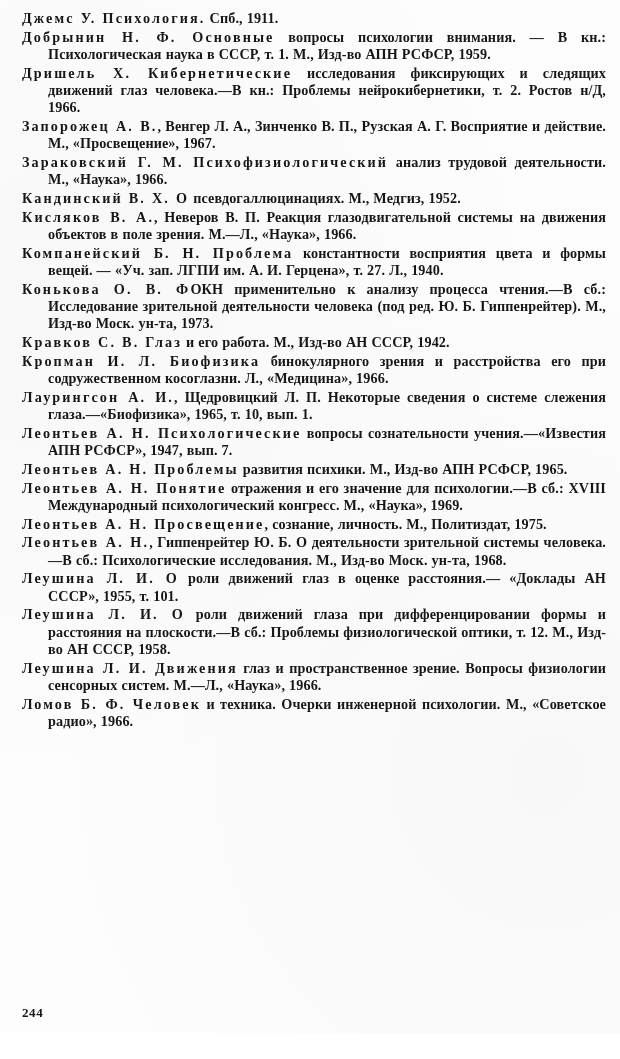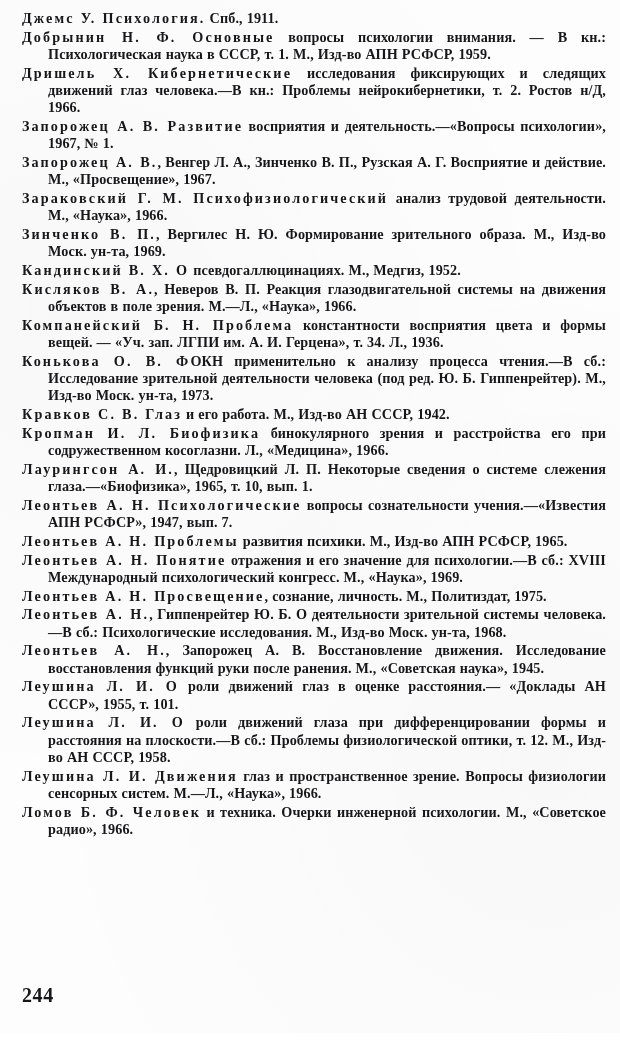--- a/index.html
+++ b/index.html
@@ -41,56 +41,53 @@
     font-weight: 700;
     letter-spacing: 0.1px;
     word-spacing: 0.4px;
   }
   .ref .cont {
     font-weight: 700;
   }
   .pageno {
     position: absolute;
     left: 22px;
-    bottom: 26px;
-    font-size: 20px;
+    bottom: 12px;
+    font-size: 13px;
     font-weight: 700;
     letter-spacing: 0.6px;
   }
   
   .sp {
     letter-spacing: 2.1px;
   }
 </style>
 </head>
 <body>
 
 <div class="page">
 
   <div class="refs">
     <p class="ref"><span class="sp">Джемс У. Психология.</span><span class="cont"> Спб., 1911.</span></p>
     <p class="ref"><span class="sp">Добрынин Н. Ф. Основные</span><span class="cont"> вопросы психологии внимания. — В кн.: Психологическая наука в СССР, т. 1. М., Изд-во АПН РСФСР, 1959.</span></p>
     <p class="ref"><span class="sp">Дришель X. Кибернетические</span><span class="cont"> исследования фиксирующих и следящих движений глаз человека.—В кн.: Проблемы нейрокибернетики, т. 2. Ростов н/Д, 1966.</span></p>
-    <p class="ref"><span class="sp">Запорожец А. В. Развитие</span><span class="cont"> восприятия и деятельность.—«Вопросы психологии», 1967, № 1.</span></p>
     <p class="ref"><span class="sp">Запорожец А. В.</span><span class="cont">, Венгер Л. А., Зинченко В. П., Рузская А. Г. Восприятие и действие. М., «Просвещение», 1967.</span></p>
     <p class="ref"><span class="sp">Зараковский Г. М. Психофизиологический</span><span class="cont"> анализ трудовой деятельности. М., «Наука», 1966.</span></p>
-    <p class="ref"><span class="sp">Зинченко В. П.</span><span class="cont">, Вергилес Н. Ю. Формирование зрительного образа. М., Изд-во Моск. ун-та, 1969.</span></p>
     <p class="ref"><span class="sp">Кандинский В. X. О</span><span class="cont"> псевдогаллюцинациях. М., Медгиз, 1952.</span></p>
     <p class="ref"><span class="sp">Кисляков В. А.</span><span class="cont">, Неверов В. П. Реакция глазодвигательной системы на движения объектов в поле зрения. М.—Л., «Наука», 1966.</span></p>
-    <p class="ref"><span class="sp">Компанейский Б. Н. Проблема</span><span class="cont"> константности восприятия цвета и формы вещей. — «Уч. зап. ЛГПИ им. А. И. Герцена», т. 34. Л., 1936.</span></p>
+    <p class="ref"><span class="sp">Компанейский Б. Н. Проблема</span><span class="cont"> константности восприятия цвета и формы вещей. — «Уч. зап. ЛГПИ им. А. И. Герцена», т. 27. Л., 1940.</span></p>
     <p class="ref"><span class="sp">Конькова О. В. Ф</span><span class="cont">ОКН применительно к анализу процесса чтения.—В сб.: Исследование зрительной деятельности человека (под ред. Ю. Б. Гиппенрейтер). М., Изд-во Моск. ун-та, 1973.</span></p>
     <p class="ref"><span class="sp">Кравков С. В. Глаз</span><span class="cont"> и его работа. М., Изд-во АН СССР, 1942.</span></p>
     <p class="ref"><span class="sp">Кропман И. Л. Биофизика</span><span class="cont"> бинокулярного зрения и расстройства его при содружественном косоглазни. Л., «Медицина», 1966.</span></p>
     <p class="ref"><span class="sp">Лаурингсон А. И.</span><span class="cont">, Щедровицкий Л. П. Некоторые сведения о системе слежения глаза.—«Биофизика», 1965, т. 10, вып. 1.</span></p>
     <p class="ref"><span class="sp">Леонтьев А. Н. Психологические</span><span class="cont"> вопросы сознательности учения.—«Известия АПН РСФСР», 1947, вып. 7.</span></p>
     <p class="ref"><span class="sp">Леонтьев А. Н. Проблемы</span><span class="cont"> развития психики. М., Изд-во АПН РСФСР, 1965.</span></p>
     <p class="ref"><span class="sp">Леонтьев А. Н. Понятие</span><span class="cont"> отражения и его значение для психологии.—В сб.: XVIII Международный психологический конгресс. М., «Наука», 1969.</span></p>
     <p class="ref"><span class="sp">Леонтьев А. Н. Просвещение</span><span class="cont">, сознание, личность. М., Политиздат, 1975.</span></p>
     <p class="ref"><span class="sp">Леонтьев А. Н.</span><span class="cont">, Гиппенрейтер Ю. Б. О деятельности зрительной системы человека.—В сб.: Психологические исследования. М., Изд-во Моск. ун-та, 1968.</span></p>
-    <p class="ref"><span class="sp">Леонтьев А. Н.</span><span class="cont">, Запорожец А. В. Восстановление движения. Исследование восстановления функций руки после ранения. М., «Советская наука», 1945.</span></p>
     <p class="ref"><span class="sp">Леушина Л. И. О</span><span class="cont"> роли движений глаз в оценке расстояния.— «Доклады АН СССР», 1955, т. 101.</span></p>
     <p class="ref"><span class="sp">Леушина Л. И. О</span><span class="cont"> роли движений глаза при дифференцировании формы и расстояния на плоскости.—В сб.: Проблемы физиологической оптики, т. 12. М., Изд-во АН СССР, 1958.</span></p>
     <p class="ref"><span class="sp">Леушина Л. И. Движения</span><span class="cont"> глаз и пространственное зрение. Вопросы физиологии сенсорных систем. М.—Л., «Наука», 1966.</span></p>
     <p class="ref"><span class="sp">Ломов Б. Ф. Человек</span><span class="cont"> и техника. Очерки инженерной психологии. М., «Советское радио», 1966.</span></p>
   </div>
 
   <div class="pageno">244</div>
 
 </div>
 

